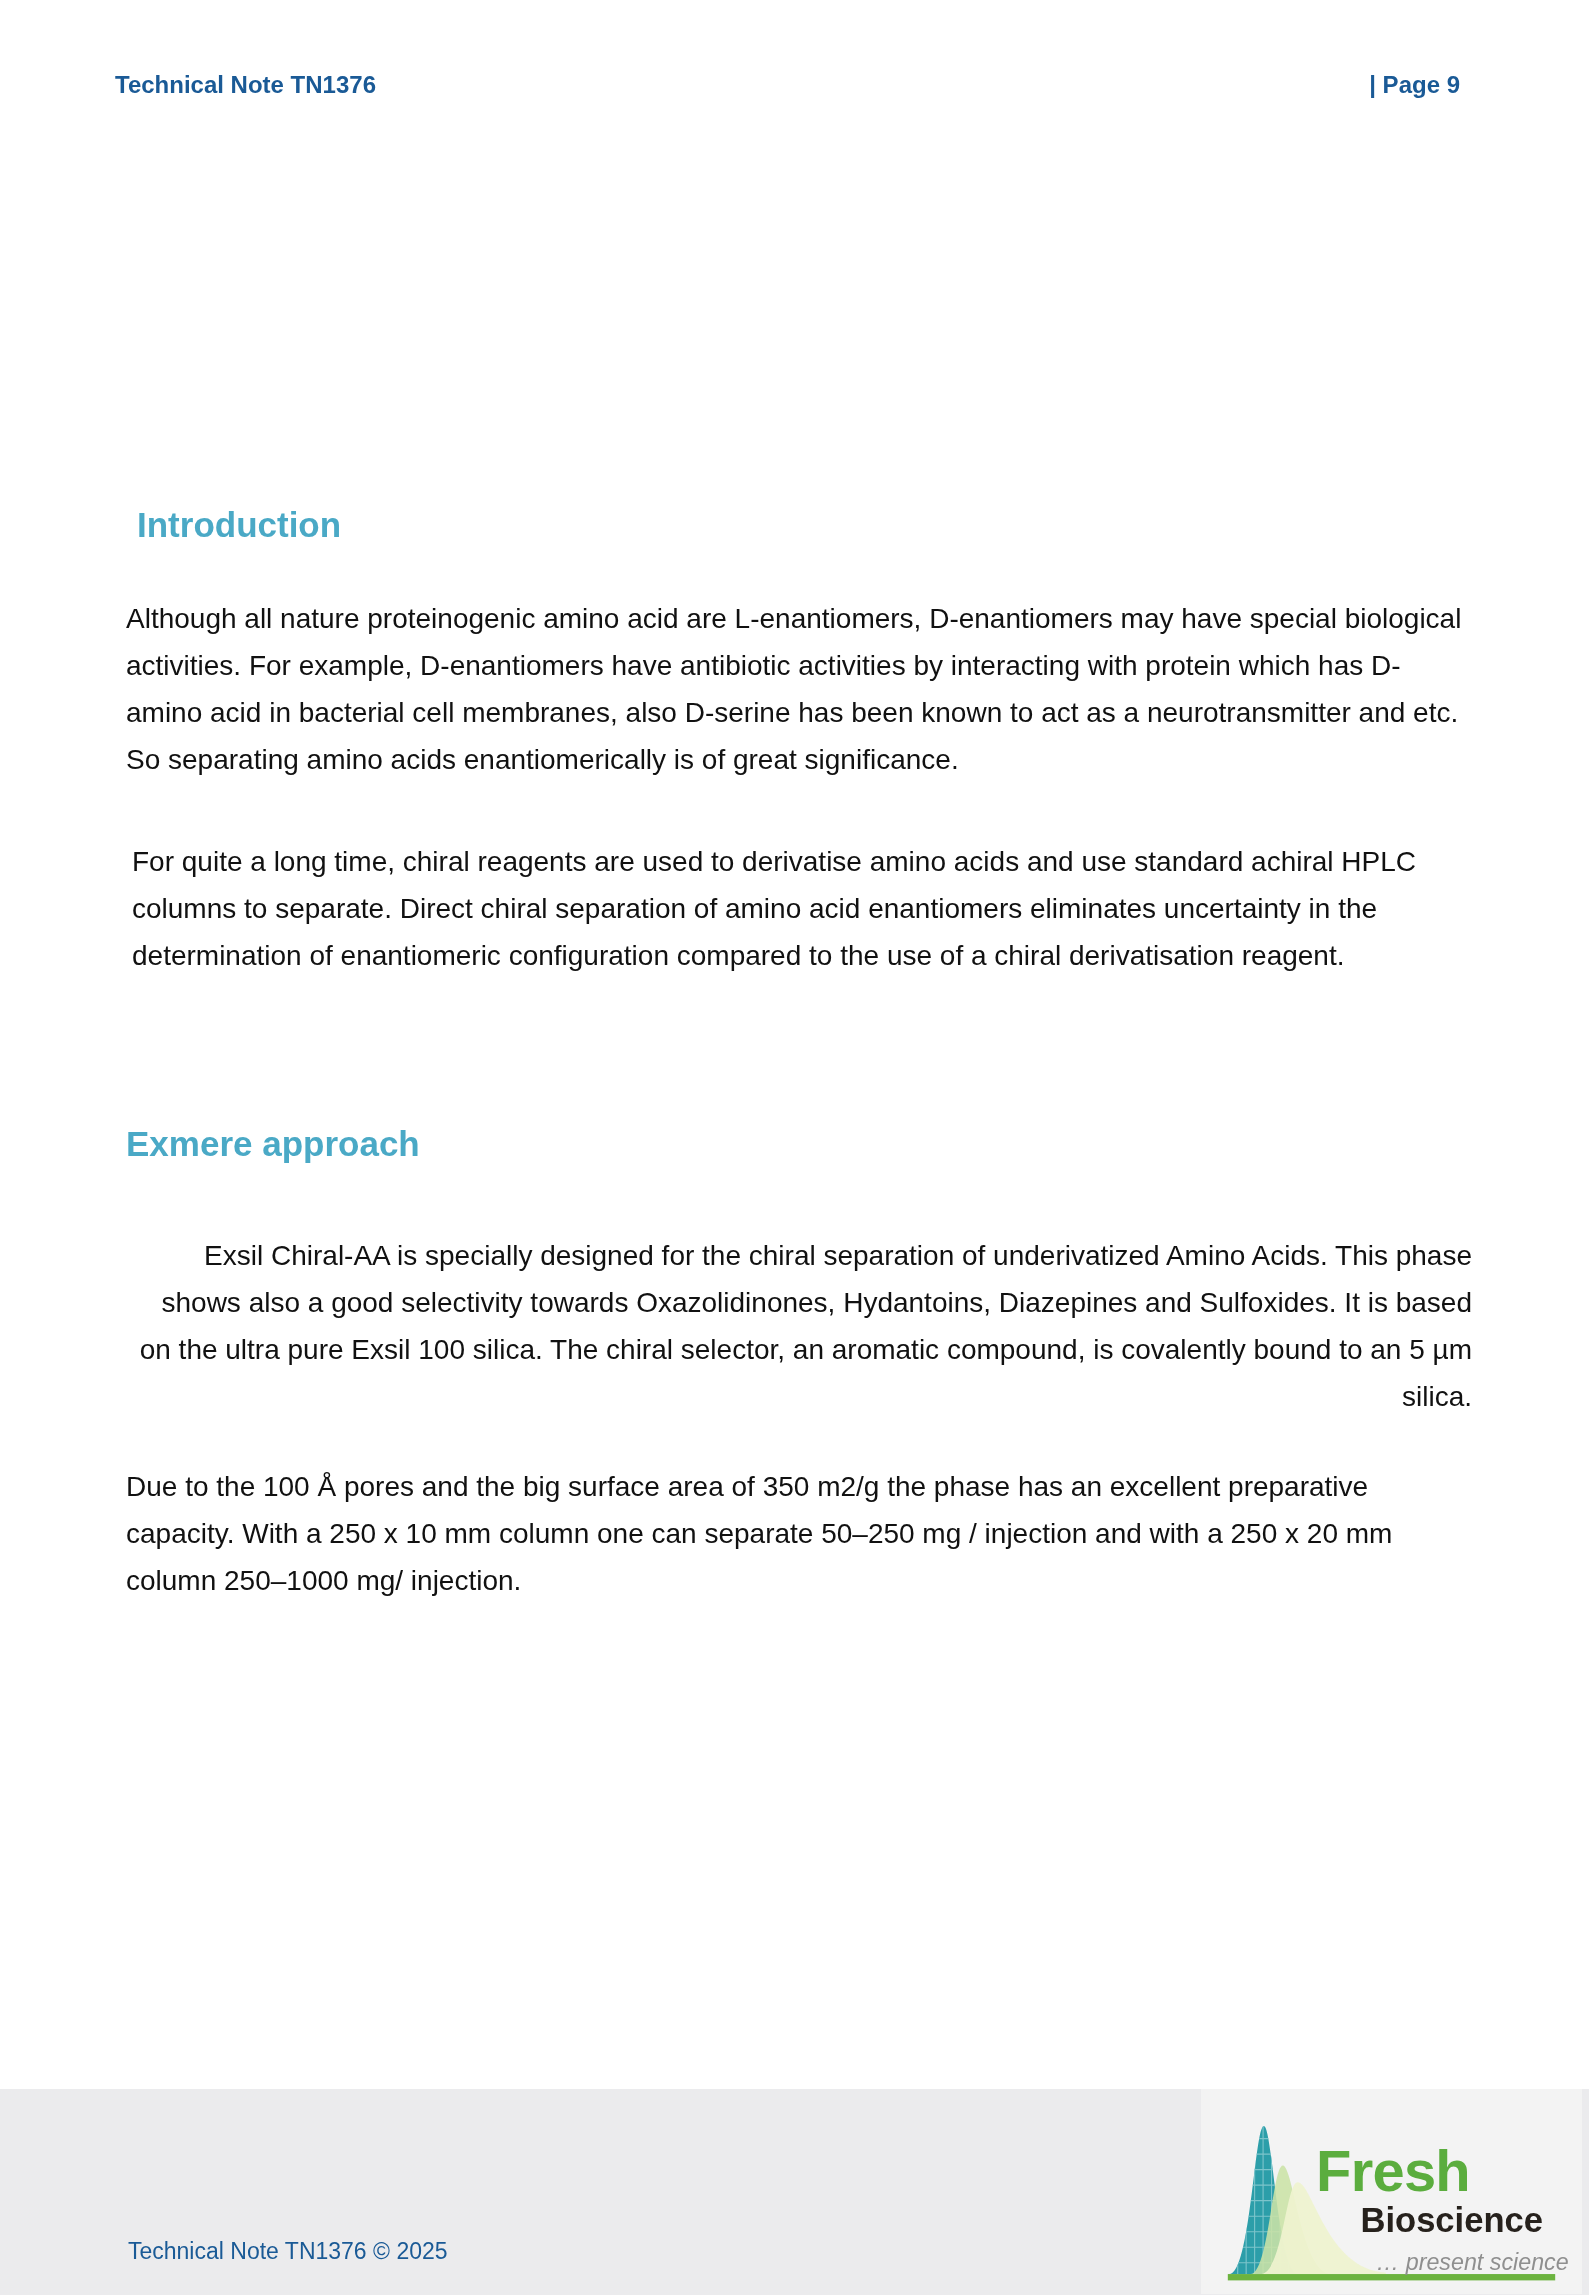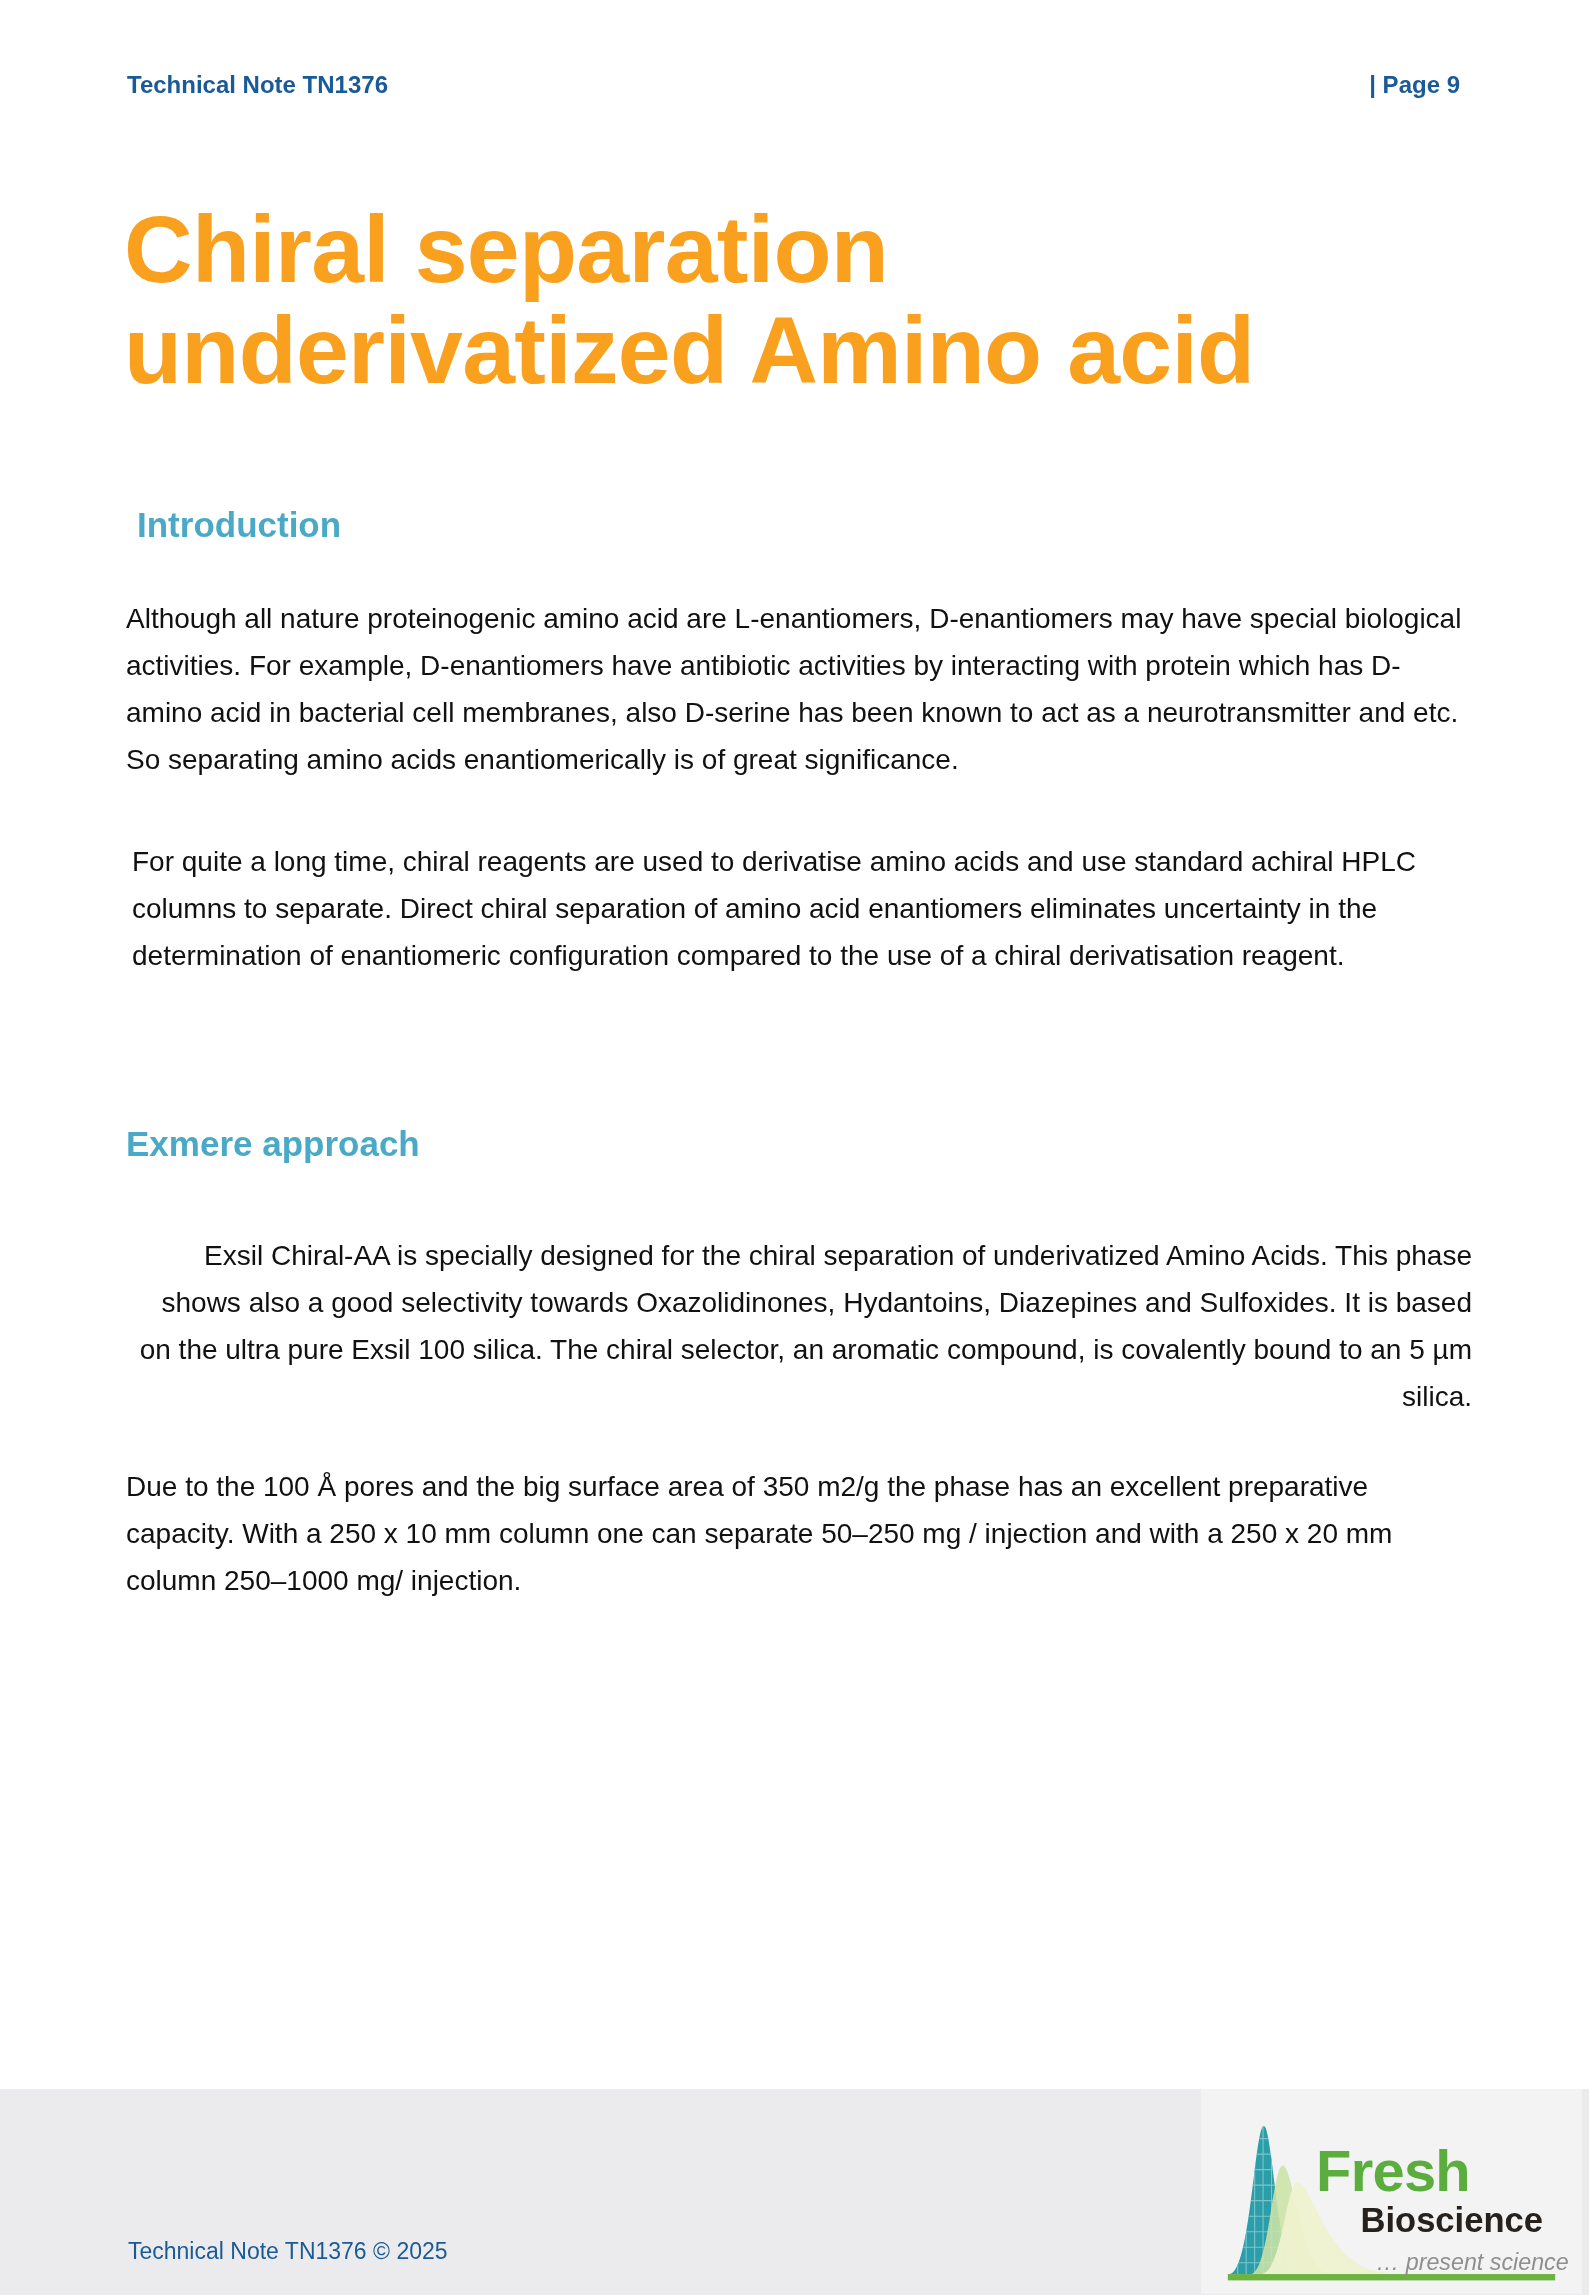--- a/index.html
+++ b/index.html
@@ -4,21 +4,21 @@
 <style>
   html,body{margin:0;padding:0;background:#ffffff;}
   .page{
     position:relative;
     width:1589px;height:2295px;
     background:#ffffff;
     font-family:"Liberation Sans",sans-serif;
     overflow:hidden;
   }
   .header{
-    position:absolute;top:71px;left:127px;right:129px;
+    position:absolute;top:71px;left:115px;right:129px;
     display:flex;justify-content:space-between;align-items:flex-start;
     font-size:24px;font-weight:bold;color:var(--header-blue,#1A5A96);
   }
   .doc-title{
     position:absolute;top:199px;left:124px;max-width:1250px;
     font-size:95px;font-weight:bold;line-height:1.06;
     color:var(--accent-orange,#F9A11E);
     letter-spacing:-0.7px;
   }
   .section-heading{
@@ -66,21 +66,20 @@
 </head>
 <body>
 
 <div class="page">
 
   <div class="header">
     <span>Technical Note TN1376</span>
     <span>| Page 9</span>
   </div>
 
-  <h1 class="doc-title" style="margin:0;">Chiral separation underivatized Amino acid</h1>
 
   <h2 class="section-heading h-intro" style="margin:11px;">Introduction</h2>
   <p class="para p1" style="margin:0;">Although all nature proteinogenic amino acid are L-enantiomers, D-enantiomers may have special biological activities. For example, D-enantiomers have antibiotic activities by interacting with protein which has D-amino acid in bacterial cell membranes, also D-serine has been known to act as a neurotransmitter and etc. So separating amino acids enantiomerically is of great significance.</p>
   <p class="para p2" style="margin:6px;">For quite a long time, chiral reagents are used to derivatise amino acids and use standard achiral HPLC columns to separate. Direct chiral separation of amino acid enantiomers eliminates uncertainty in the determination of enantiomeric configuration compared to the use of a chiral derivatisation reagent.</p>
 
   <h2 class="section-heading h-exmere" style="margin:0;">Exmere approach</h2>
   <p class="para p3" style="margin:0;">Exsil Chiral-AA is specially designed for the chiral separation of underivatized Amino Acids. This phase shows also a good selectivity towards Oxazolidinones, Hydantoins, Diazepines and Sulfoxides. It is based on the ultra pure Exsil 100 silica. The chiral selector, an aromatic compound, is covalently bound to an 5 µm silica.</p>
   <p class="para p4" style="margin:0;">Due to the 100 Å pores and the big surface area of 350 m2/g the phase has an excellent preparative capacity. With a 250 x 10 mm column one can separate 50–250 mg / injection and with a 250 x 20 mm column 250–1000 mg/ injection.</p>
 
   <div class="footer-band"></div>

